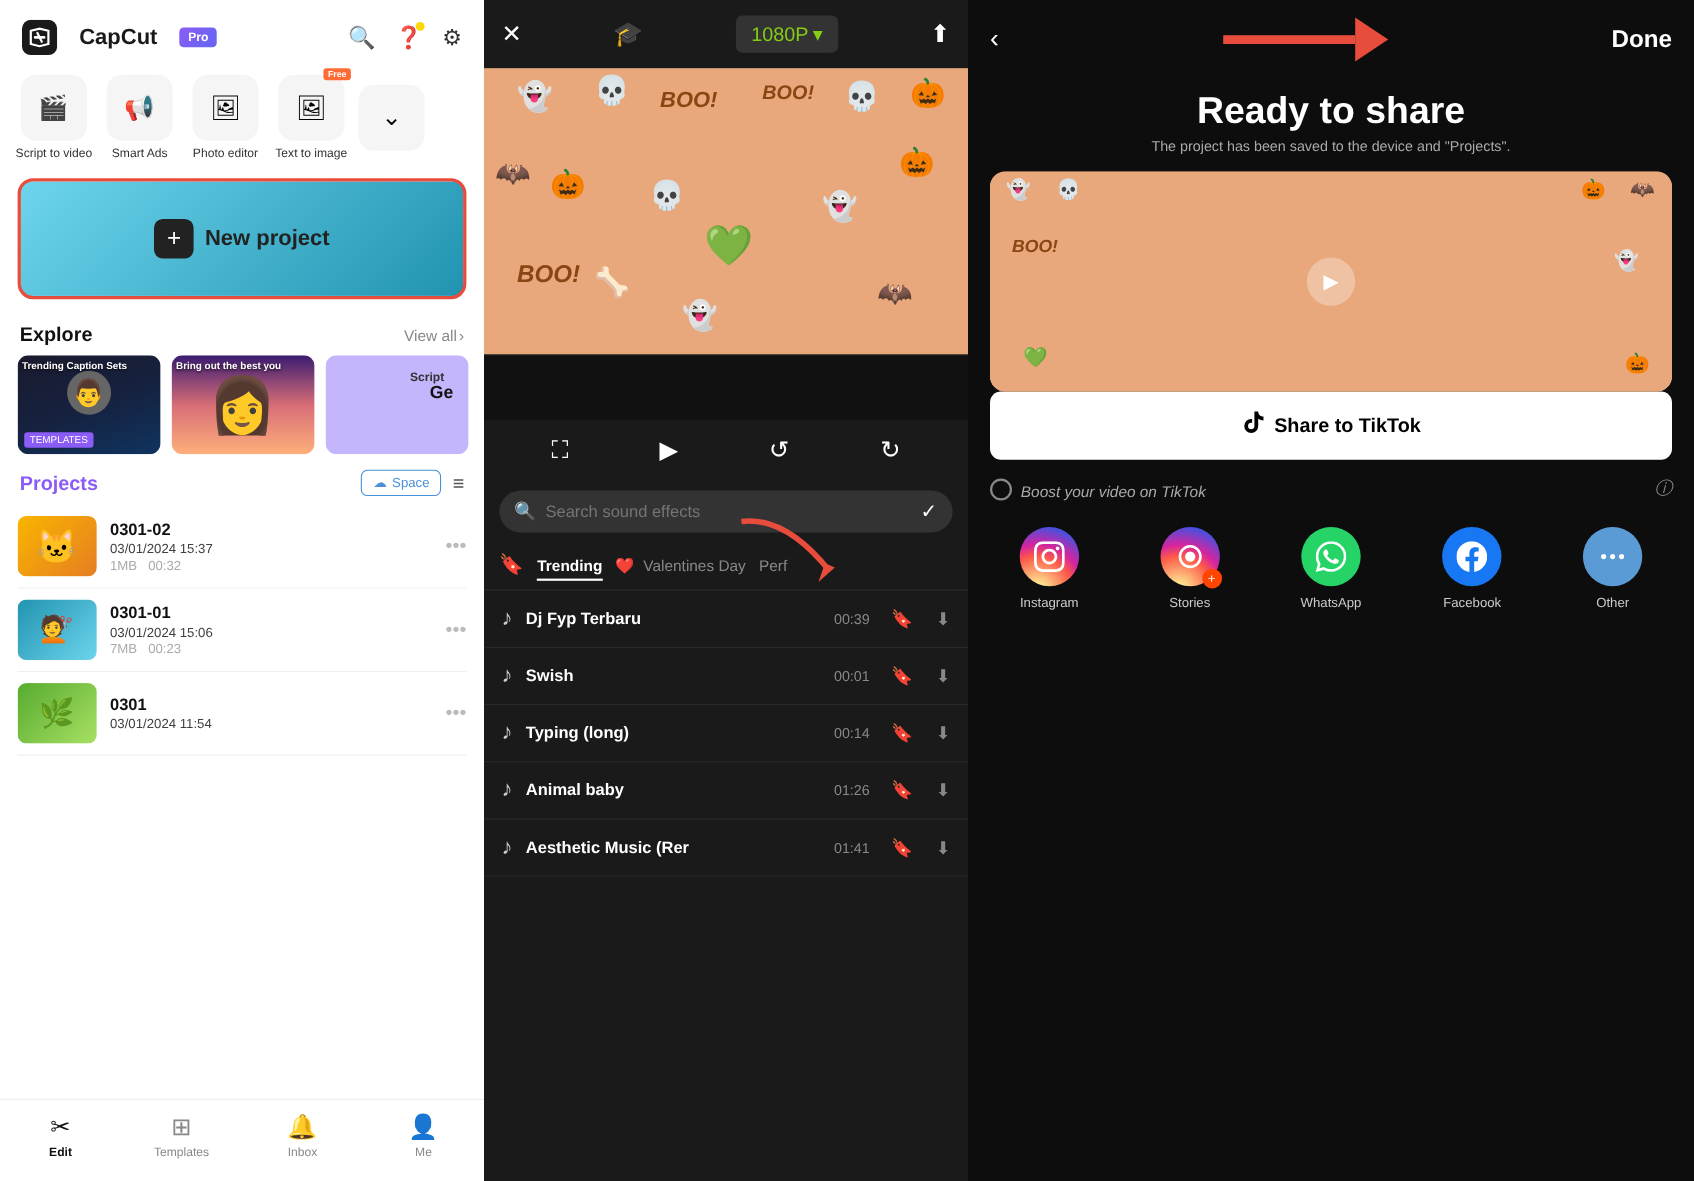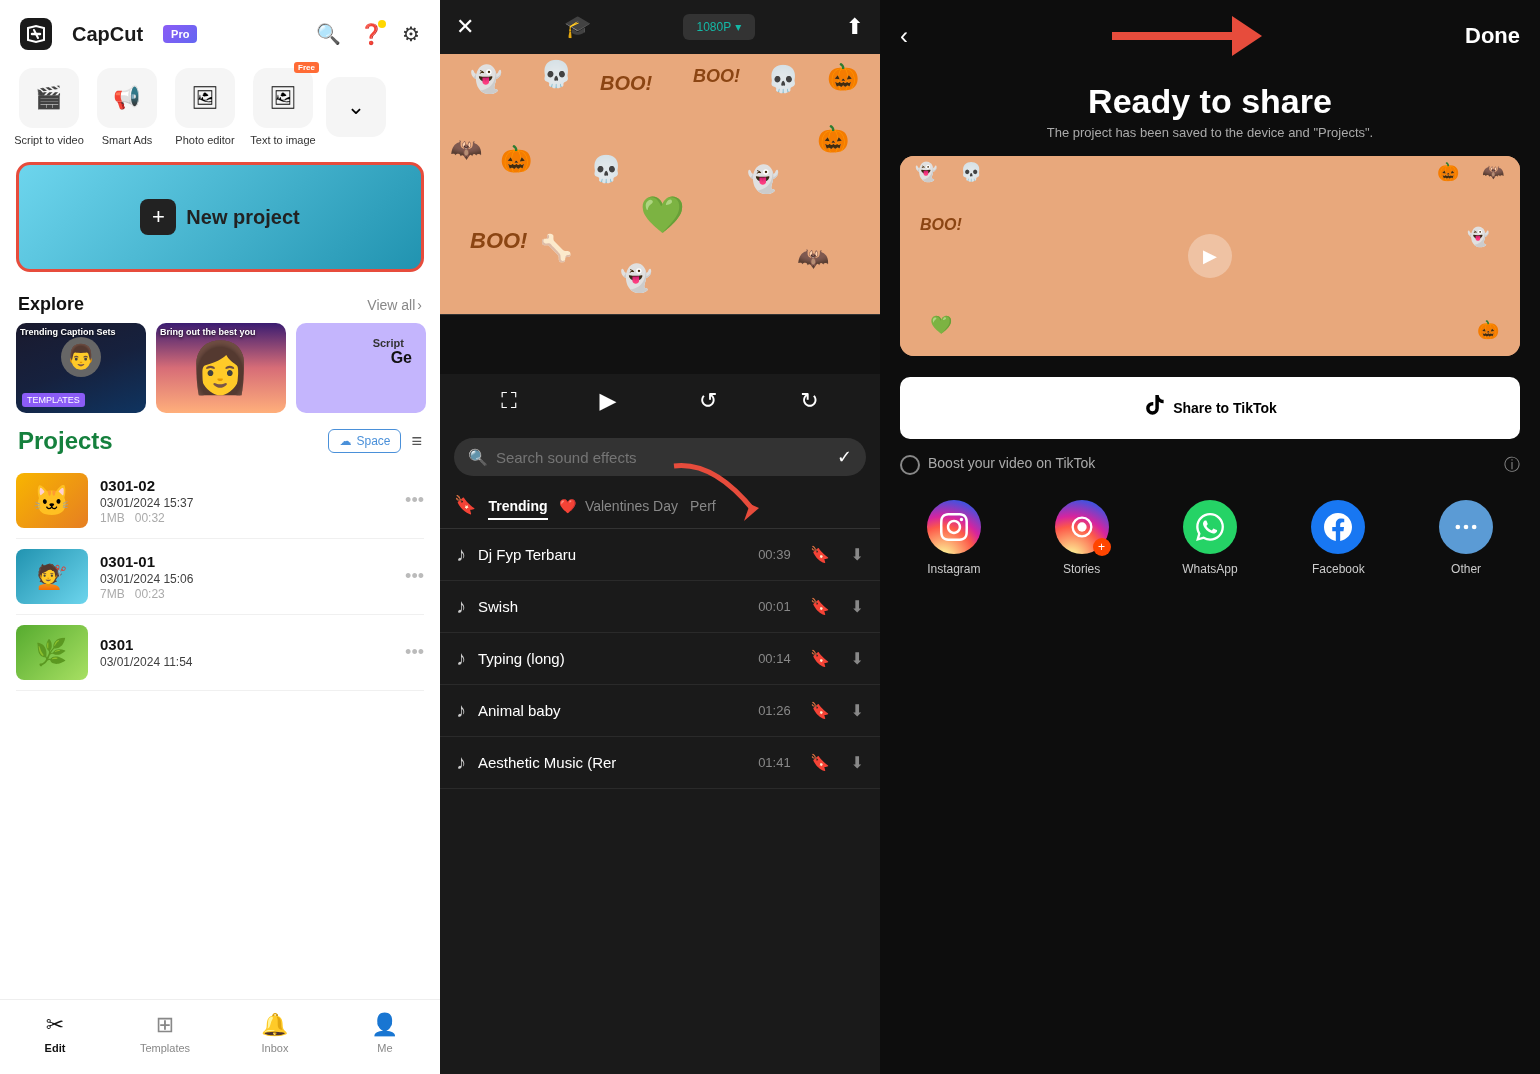--- a/index.html
+++ b/index.html
@@ -229,23 +229,23 @@
     }
 
     
     .projects-header {
       display: flex;
       justify-content: space-between;
       align-items: center;
       padding: 14px 18px 8px;
     }
     .projects-title {
-      font-size: 24px;
+      font-size: 18px;
       font-weight: 700;
-      color: #15803d;
+      color: #8b5cf6;
     }
     .projects-actions {
       display: flex;
       align-items: center;
       gap: 10px;
     }
     .space-btn {
       display: flex;
       align-items: center;
       gap: 5px;
@@ -352,25 +352,25 @@
       color: #fff;
       cursor: pointer;
     }
     .editor-export-hint {
       font-size: 22px;
       color: #fff;
       cursor: pointer;
     }
     .resolution-btn {
       background: #333;
-      color: #14b8a6;
+      color: #84cc16;
       border: none;
       padding: 6px 14px;
       border-radius: 6px;
-      font-size: 12px;
+      font-size: 18px;
       cursor: pointer;
       display: flex;
       align-items: center;
       gap: 4px;
     }
     .share-btn-editor {
       font-size: 22px;
       color: #fff;
       cursor: pointer;
     }
@@ -468,20 +468,21 @@
       cursor: pointer;
     }
     .sound-note {
       font-size: 20px;
       color: #ccc;
     }
     .sound-name {
       flex: 1;
       color: #fff;
       font-size: 15px;
+      font-weight: bold;
     }
     .sound-duration {
       color: #888;
       font-size: 13px;
       margin-right: 8px;
     }
     .sound-bookmark {
       font-size: 16px;
       color: #888;
       cursor: pointer;
@@ -575,37 +576,38 @@
       justify-content: center;
       font-size: 18px;
       color: white;
     }
     .share-tiktok-btn {
       display: flex;
       align-items: center;
       justify-content: center;
       gap: 6px;
       width: calc(100% - 40px);
-      margin: 21px 20px 8px;
+      margin: 0 20px 8px;
       background: white;
       border: none;
       border-radius: 10px;
       padding: 16px;
-      font-size: 14px;
+      font-size: 18px;
       font-weight: 600;
       cursor: pointer;
     }
     .tiktok-icon {
       font-size: 22px;
     }
     .boost-row {
       display: flex;
-      align-items: flex-start;
+      align-items: flex-end;
       padding: 8px 20px;
       gap: 8px;
+      font-style: italic;
     }
     .boost-circle {
       width: 20px;
       height: 20px;
       border: 2px solid #888;
       border-radius: 50%;
     }
     .boost-text {
       color: #aaa;
       font-size: 14px;

